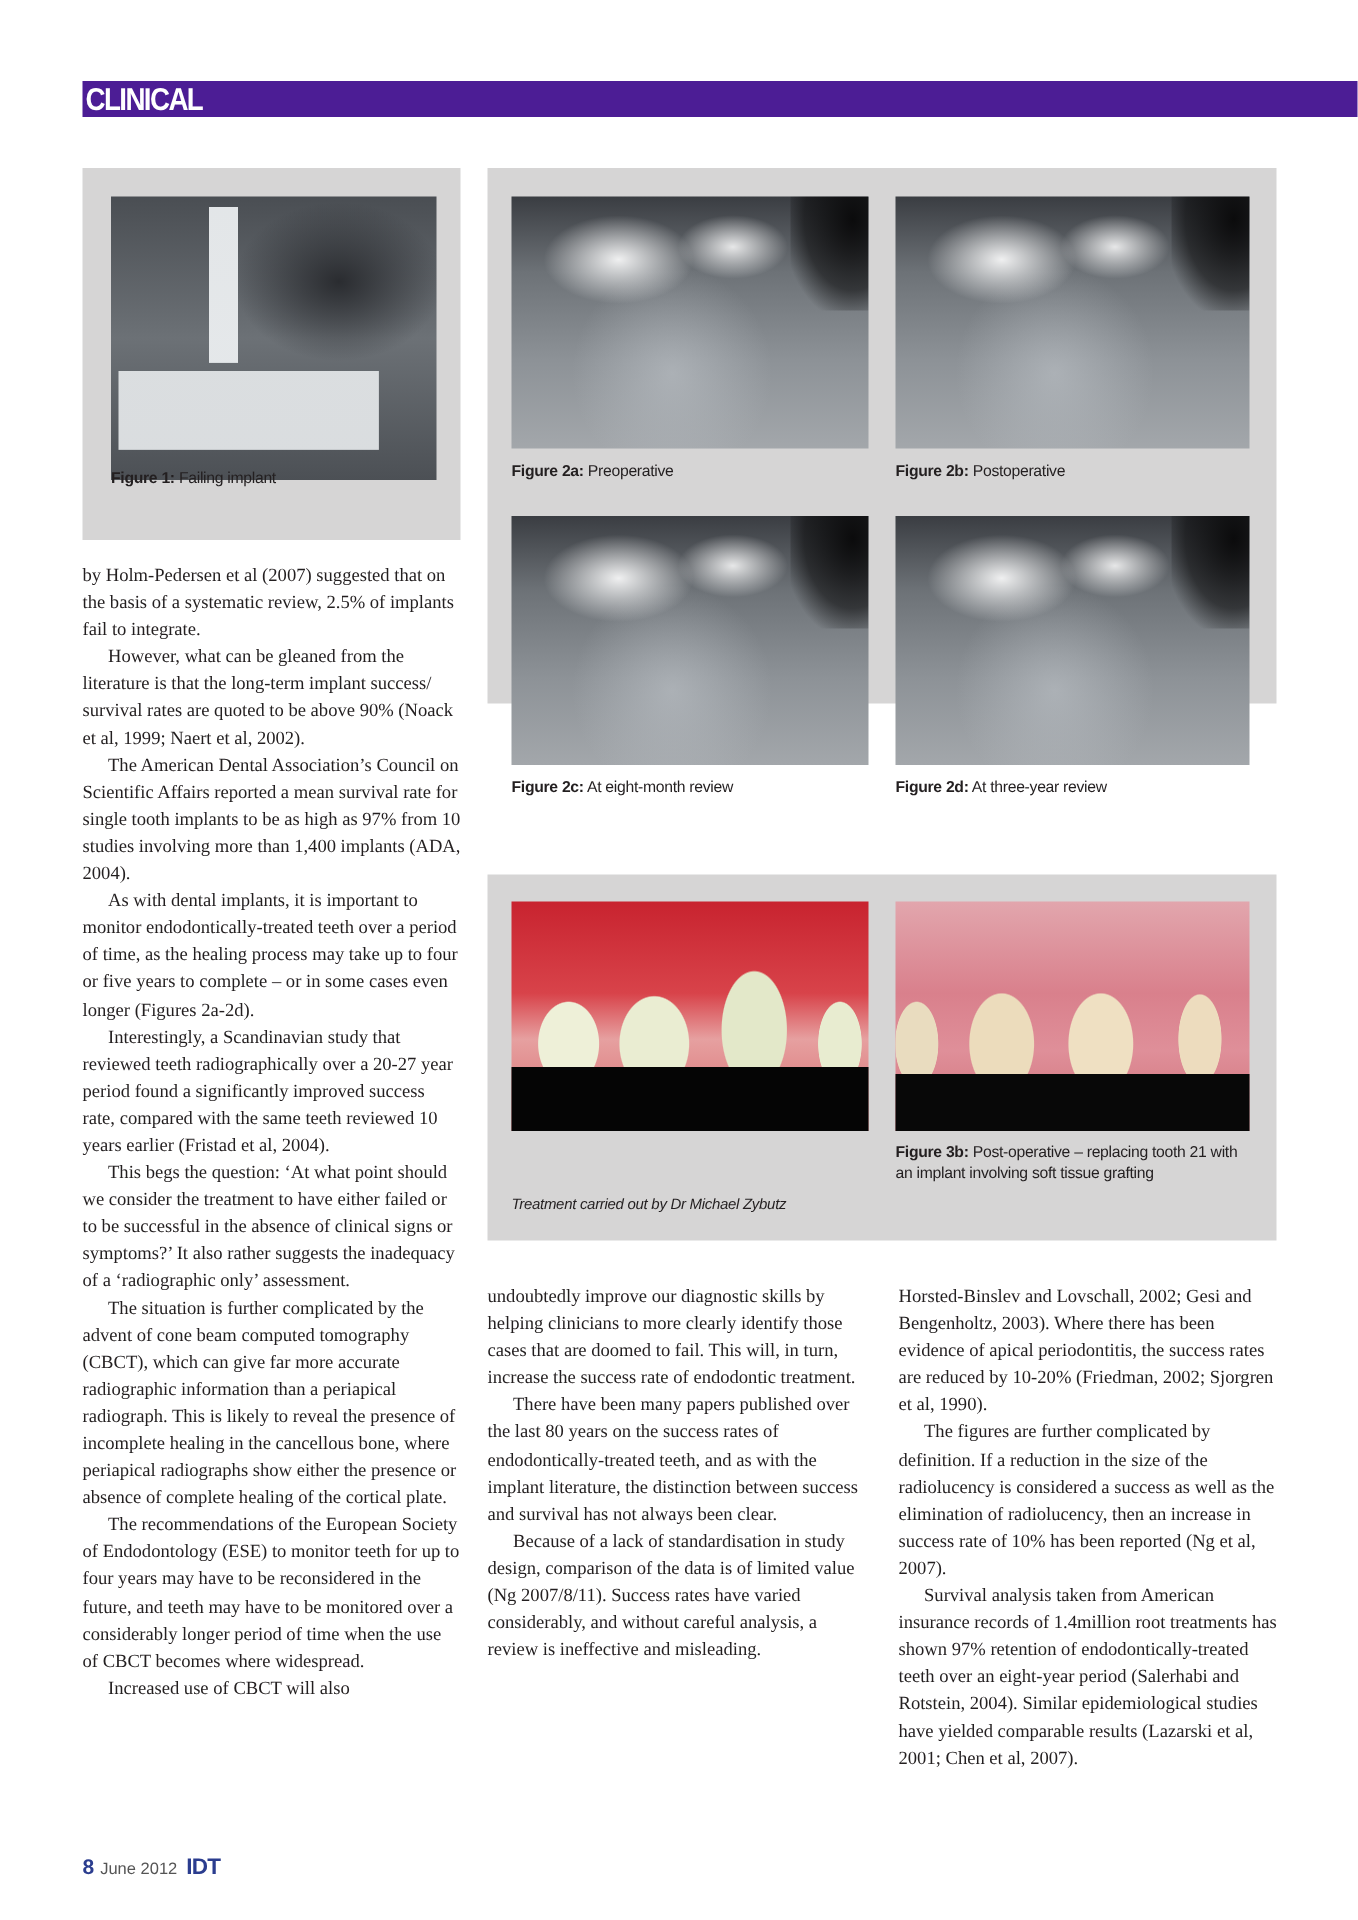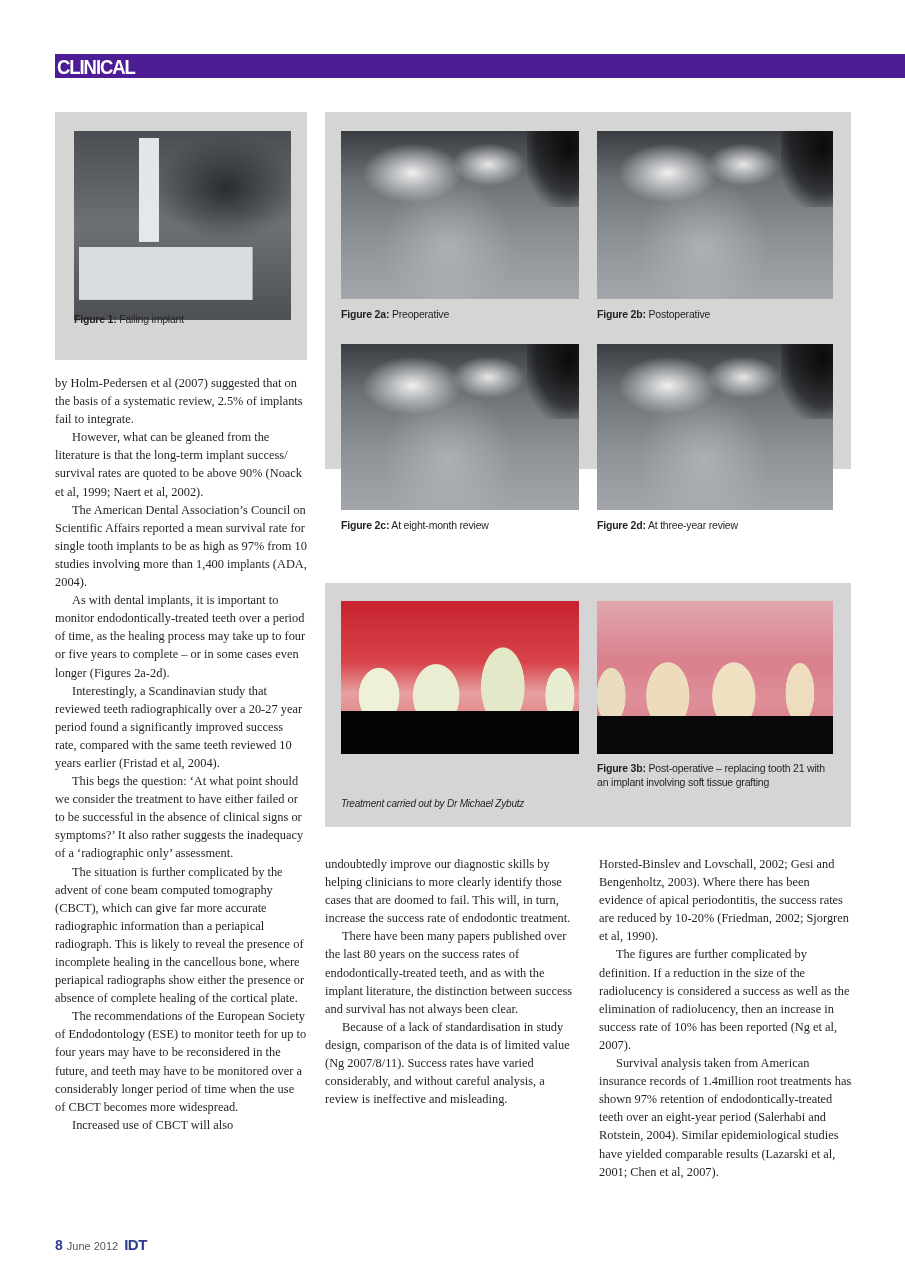--- a/index.html
+++ b/index.html
@@ -102,21 +102,21 @@
 </div>
 
 <div class="col" style="left:55px;top:374px;width:252px;">
   <p>by Holm-Pedersen et al (2007) suggested that on the basis of a systematic review, 2.5% of implants fail to integrate.</p>
   <p class="ind">However, what can be gleaned from the literature is that the long-term implant success/ survival rates are quoted to be above 90% (Noack et al, 1999; Naert et al, 2002).</p>
   <p class="ind">The American Dental Association’s Council on Scientific Affairs reported a mean survival rate for single tooth implants to be as high as 97% from 10 studies involving more than 1,400 implants (ADA, 2004).</p>
   <p class="ind">As with dental implants, it is important to monitor endodontically-treated teeth over a period of time, as the healing process may take up to four or five years to complete – or in some cases even longer (Figures 2a-2d).</p>
   <p class="ind">Interestingly, a Scandinavian study that reviewed teeth radiographically over a 20-27 year period found a significantly improved success rate, compared with the same teeth reviewed 10 years earlier (Fristad et al, 2004).</p>
   <p class="ind">This begs the question: ‘At what point should we consider the treatment to have either failed or to be successful in the absence of clinical signs or symptoms?’ It also rather suggests the inadequacy of a ‘radiographic only’ assessment.</p>
   <p class="ind">The situation is further complicated by the advent of cone beam computed tomography (CBCT), which can give far more accurate radiographic information than a periapical radiograph. This is likely to reveal the presence of incomplete healing in the cancellous bone, where periapical radiographs show either the presence or absence of complete healing of the cortical plate.</p>
-  <p class="ind">The recommendations of the European Society of Endodontology (ESE) to monitor teeth for up to four years may have to be reconsidered in the future, and teeth may have to be monitored over a considerably longer period of time when the use of CBCT becomes more widespread.</p>
+  <p class="ind">The recommendations of the European Society of Endodontology (ESE) to monitor teeth for up to four years may have to be reconsidered in the future, and teeth may have to be monitored over a considerably longer period of time when the use of CBCT becomes where widespread.</p>
   <p class="ind">Increased use of CBCT will also</p>
 </div>
 
 <div class="col" style="left:325px;top:855px;width:252px;">
   <p>undoubtedly improve our diagnostic skills by helping clinicians to more clearly identify those cases that are doomed to fail. This will, in turn, increase the success rate of endodontic treatment.</p>
   <p class="ind">There have been many papers published over the last 80 years on the success rates of endodontically-treated teeth, and as with the implant literature, the distinction between success and survival has not always been clear.</p>
   <p class="ind">Because of a lack of standardisation in study design, comparison of the data is of limited value (Ng 2007/8/11). Success rates have varied considerably, and without careful analysis, a review is ineffective and misleading.</p>
 </div>
 
 <div class="col" style="left:563px;top:855px;width:254px;margin-left:36px;">

